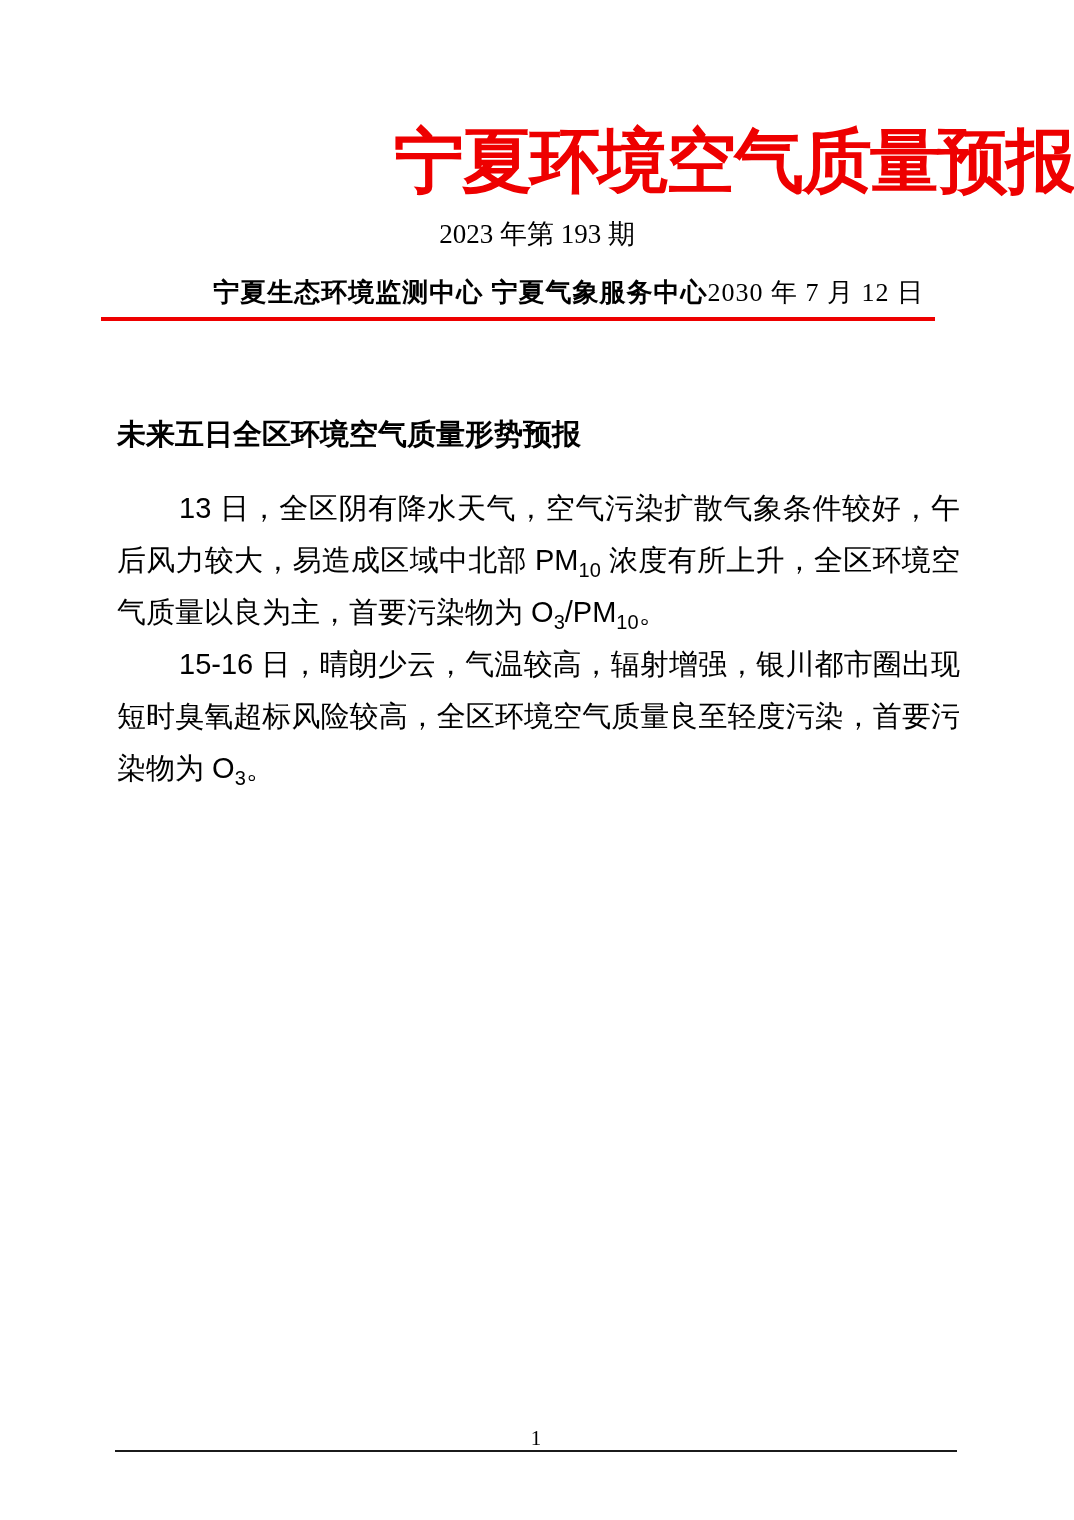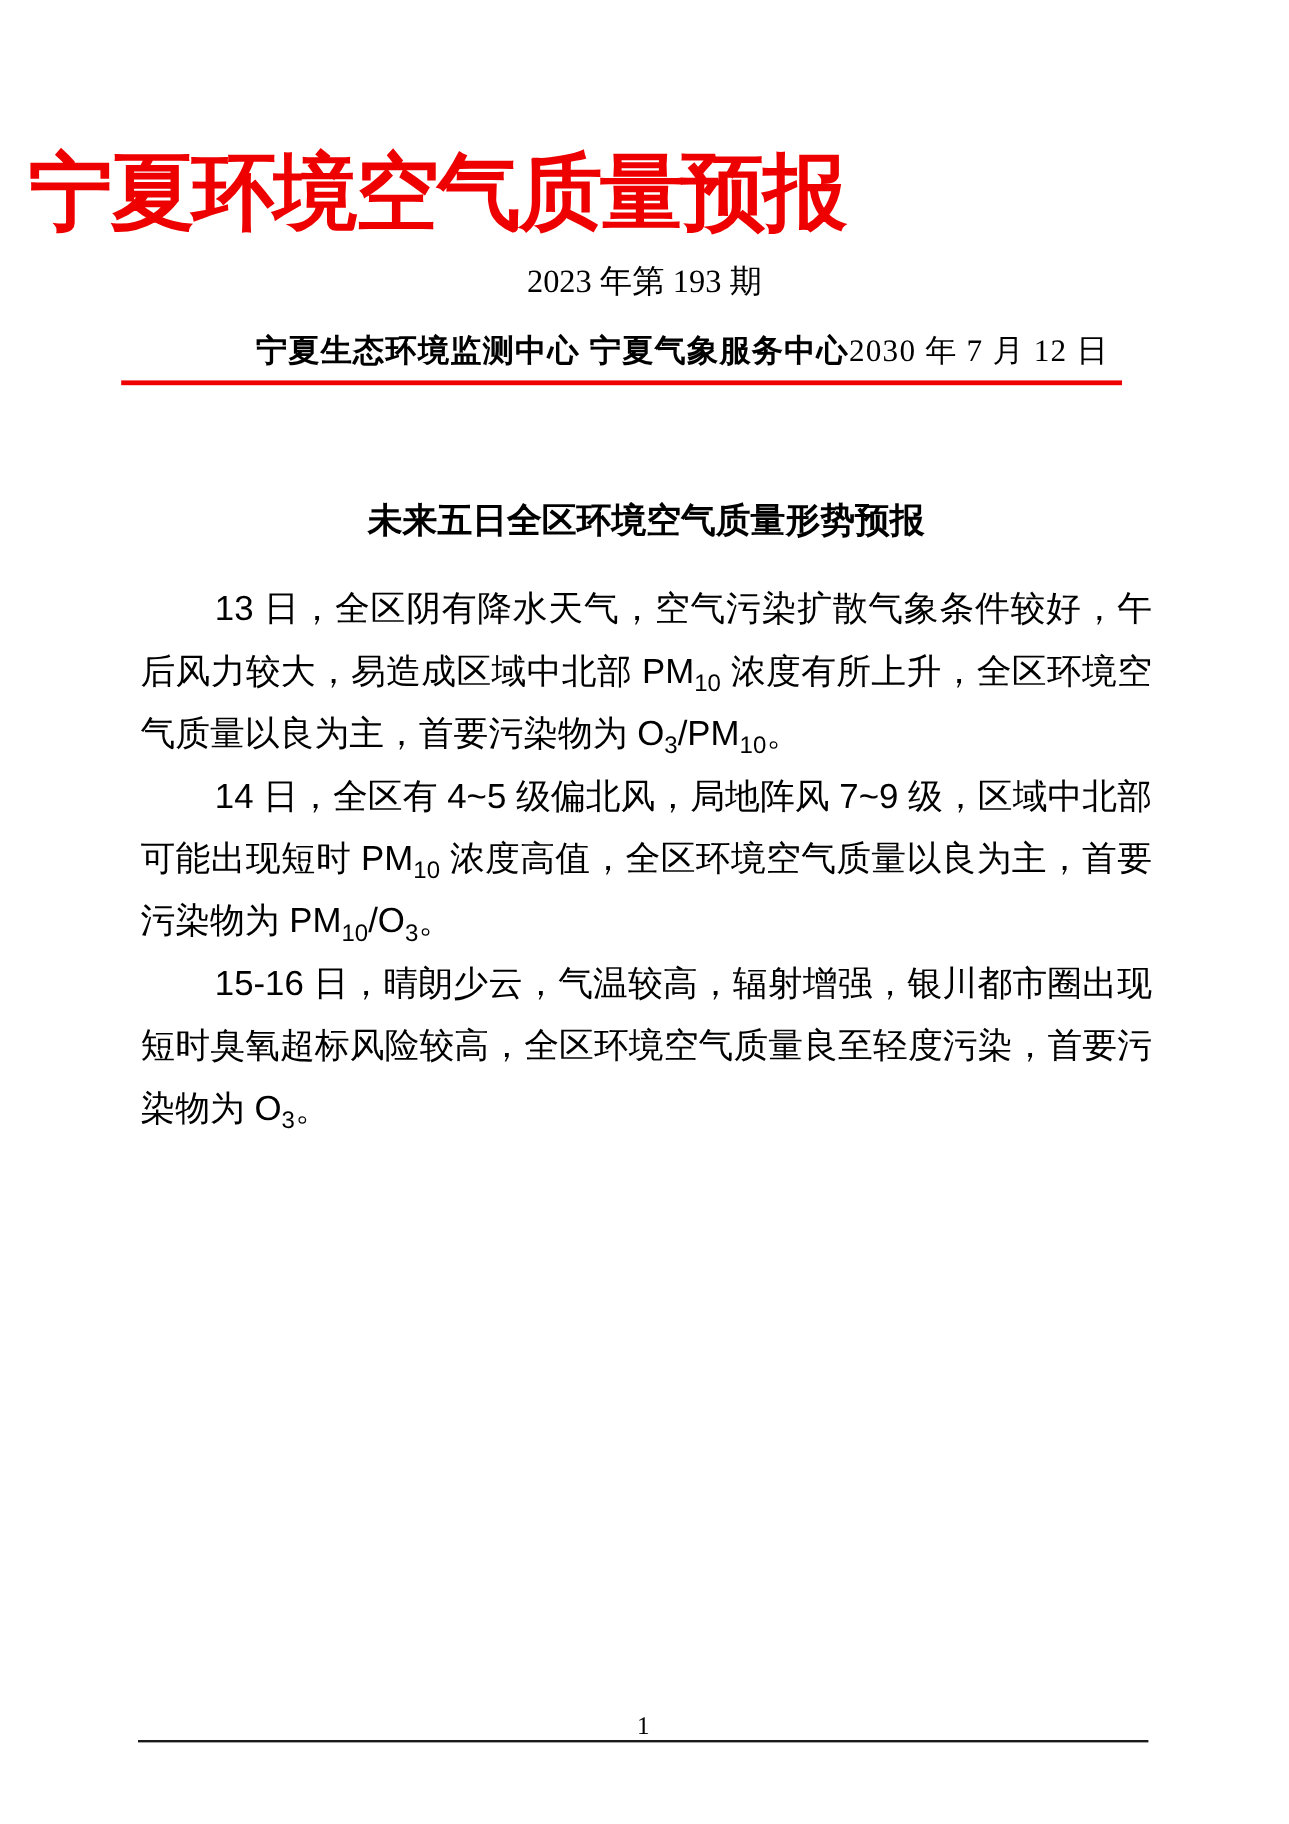--- a/index.html
+++ b/index.html
@@ -7,21 +7,21 @@
     position: relative;
     width: 1074px;
     height: 1520px;
     background: #ffffff;
     overflow: hidden;
     font-family: "Liberation Serif", serif;
     color: #000000;
   }
   .doc-title {
     margin: 118px 0 0 0;
-    text-align: left;
+    text-align: right;
     font-size: 70px;
     line-height: 88px;
     font-weight: bold;
     letter-spacing: -2px;
     color: #ee0000;
     font-family: "Liberation Serif", serif;
     padding-left: 24px;
   }
   .issue-line {
     margin-top: 10px;
@@ -53,21 +53,21 @@
     letter-spacing: 1px;
   }
   .red-rule {
     margin: 6px 0 0 -16px;
     width: 834px;
     height: 4px;
     background: #ee0000;
   }
   .section-title {
     margin: 98px 0 0 0;
-    text-align: center;
+    text-align: left;
     font-size: 29px;
     line-height: 30px;
     font-weight: bold;
     font-family: "Liberation Serif", serif;
   }
   .bodytext {
     margin-top: 33px;
     font-size: 29px;
     line-height: 52px;
     text-align: justify;
@@ -108,21 +108,20 @@
       <span class="pub-names">宁夏生态环境监测中心 宁夏气象服务中心</span>
       <span class="issue-date">2030 年 7 月 12 日</span>
     </div>
 
     <div class="red-rule" style="background: rgb(238, 0, 0);"></div>
 
     <h2 class="section-title">未来五日全区环境空气质量形势预报</h2>
 
     <div class="bodytext">
         <p>13 日，全区阴有降水天气，空气污染扩散气象条件较好，午后风力较大，易造成区域中北部 PM<sub>10</sub> 浓度有所上升，全区环境空气质量以良为主，首要污染物为 O<sub>3</sub>/PM<sub>10</sub>。</p>
-        <p>14 日，全区有 4~5 级偏北风，局地阵风 7~9 级，区域中北部可能出现短时 PM<sub>10</sub> 浓度高值，全区环境空气质量以良为主，首要污染物为 PM<sub>10</sub>/O<sub>3</sub>。</p>
         <p>15-16 日，晴朗少云，气温较高，辐射增强，银川都市圈出现短时臭氧超标风险较高，全区环境空气质量良至轻度污染，首要污染物为 O<sub>3</sub>。</p>
       </div>
 
   </div>
 
   <div class="footer">
     <span>1</span>
   </div>
 
 </div>

